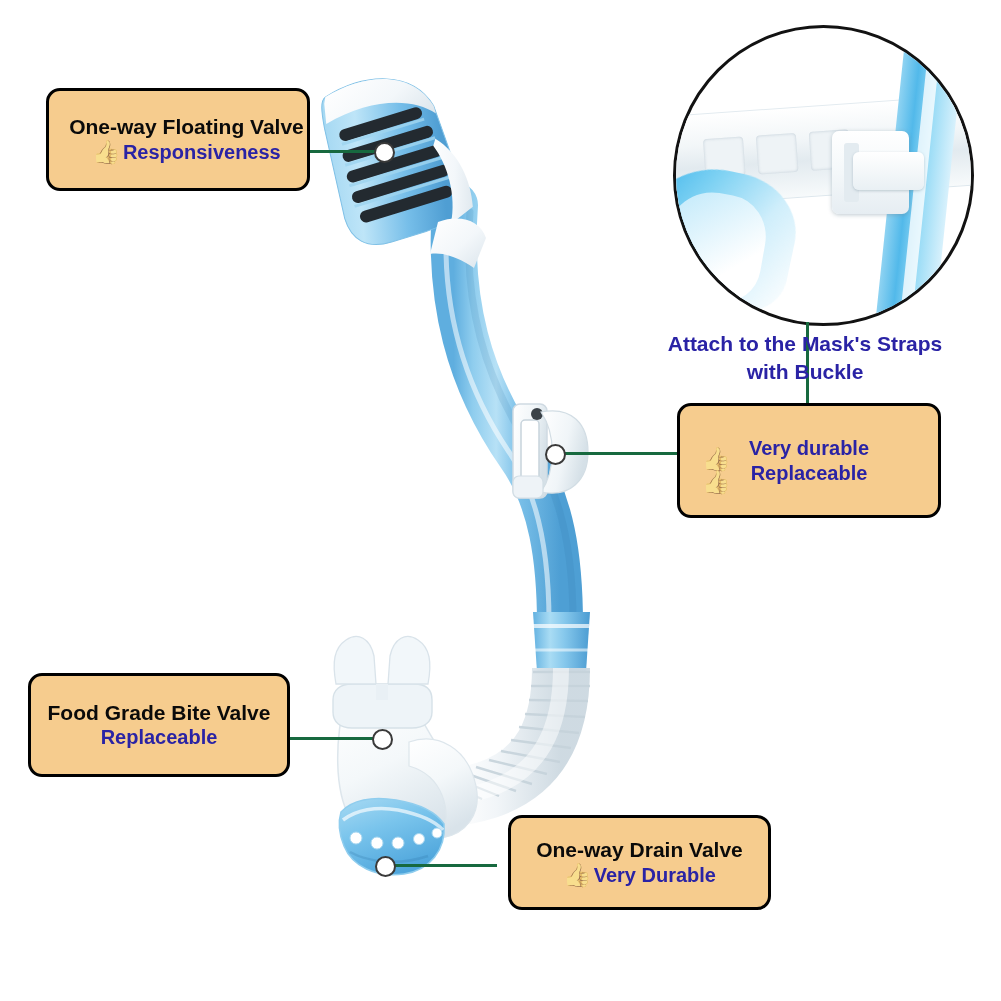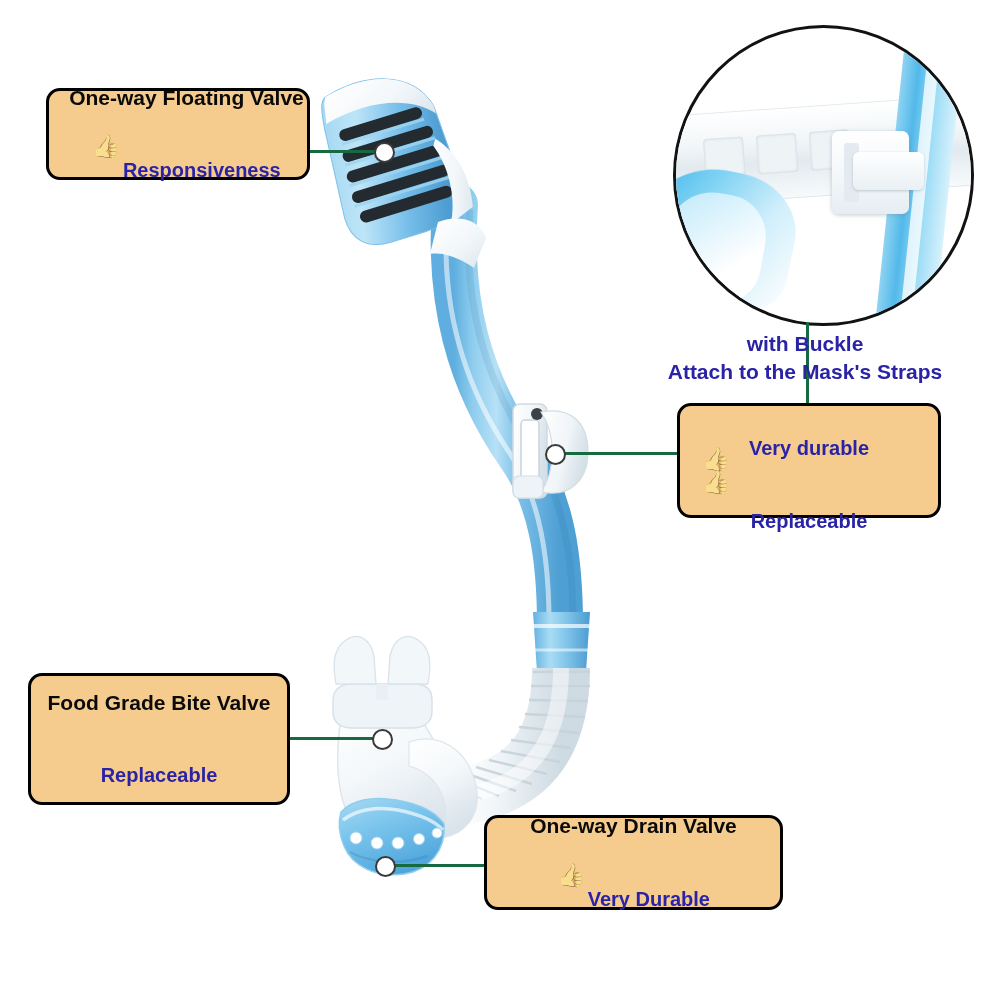--- a/index.html
+++ b/index.html
@@ -37,21 +37,20 @@
     text-align: center;
     white-space: nowrap;
   }
   .callout .sub {
     color: #2a23a5;
     font-size: 20px;
     font-weight: 700;
     line-height: 1.25;
     text-align: center;
     white-space: nowrap;
-    margin-top: 48px;
   }
   .sub-row {
     display: flex;
     align-items: center;
     justify-content: center;
     width: 100%;
   }
   .thumb {
     font-size: 23px;
     line-height: 1;
@@ -362,61 +361,61 @@
       <div class="skirt2"></div>
       <div class="blue-tube"></div>
       <div class="blue-tube-hl"></div>
       <div class="inset-buckle"></div>
       <div class="inset-buckle-slot"></div>
       <div class="inset-buckle-arm"></div>
     </div>
   </div>
 
   <div class="freetext" style="left:645px; top:330px; width:320px;">
+    <div>Attach to the Mask's Straps</div>
     <div>with Buckle</div>
-    <div>Attach to the Mask's Straps</div>
   </div>
 
   <div class="line h" style="left:310px; top:150px; width:72px;"></div>
   <div class="dot" style="left:374px; top:142px; width:17px; height:17px;"></div>
 
   <div class="line v" style="left:806px; top:322px; height:84px;"></div>
 
   <div class="line h" style="left:561px; top:452px; width:117px;"></div>
   <div class="dot" style="left:545px; top:444px; width:17px; height:17px;"></div>
 
   <div class="line h" style="left:290px; top:737px; width:97px;"></div>
   <div class="dot" style="left:372px; top:729px; width:17px; height:17px;"></div>
 
   <div class="line h" style="left:393px; top:864px; width:104px;"></div>
   <div class="dot" style="left:375px; top:856px; width:17px; height:17px;"></div>
 
-  <div class="callout" style="left:46px; top:88px; width:264px; height:92px;padding-left:17px;">
+  <div class="callout" style="left:46px; top:88px; width:264px; height:103px;padding-left:17px;">
     <div class="title">One-way Floating Valve</div>
     <div class="sub-row">
       <span class="thumb">👍</span>
       <span class="sub">Responsiveness</span>
     </div>
   </div>
 
   <div class="callout" style="left:677px; top:403px; width:264px; height:115px;">
     <div class="thumb-col">
       <span class="thumb">👍</span>
       <span class="thumb">👍</span>
     </div>
     <div class="sub">Very durable</div>
     <div class="sub">Replaceable</div>
   </div>
 
-  <div class="callout" style="left:28px; top:673px; width:262px; height:132px;">
+  <div class="callout" style="left:28px; top:673px; width:262px; height:104px;">
     <div class="title">Food Grade Bite Valve</div>
     <div class="sub">Replaceable</div>
   </div>
 
-  <div class="callout" style="left:484px; top:815px; width:299px; height:95px;">
+  <div class="callout" style="left:508px; top:815px; width:263px; height:95px;">
     <div class="title">One-way Drain Valve</div>
     <div class="sub-row">
       <span class="thumb">👍</span>
       <span class="sub">Very Durable</span>
     </div>
   </div>
 
 </div>
 
 </body></html>

